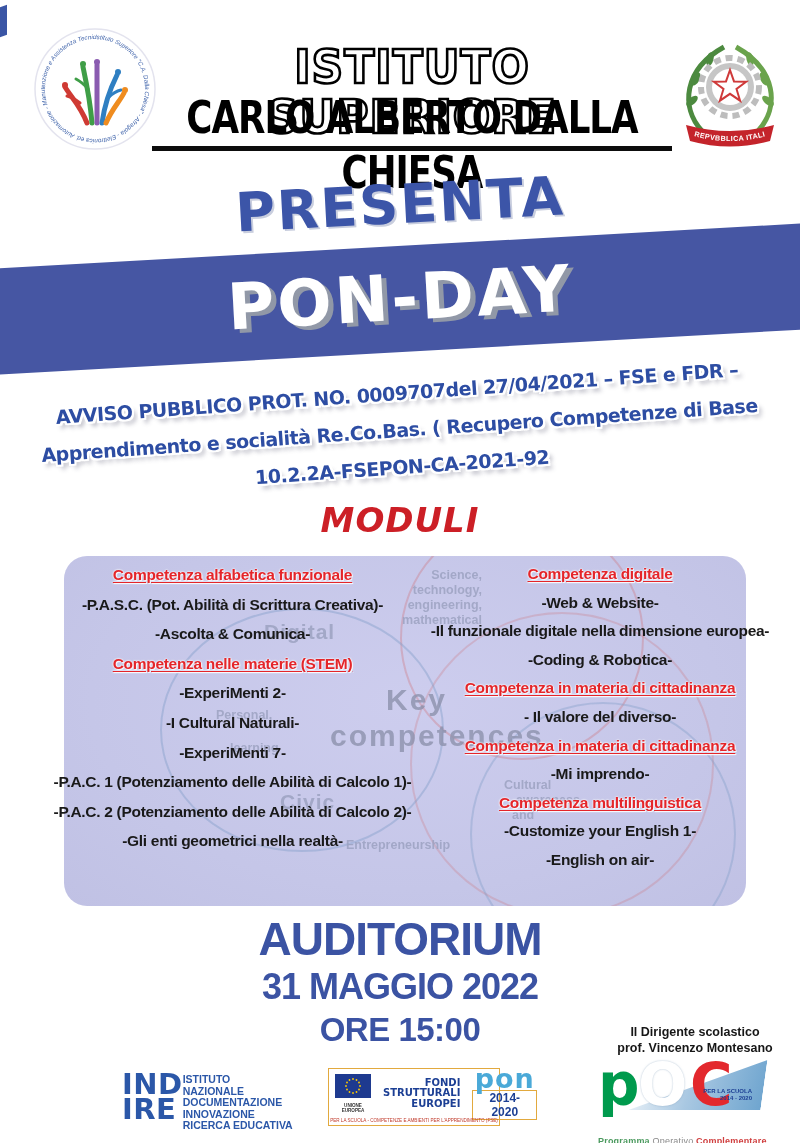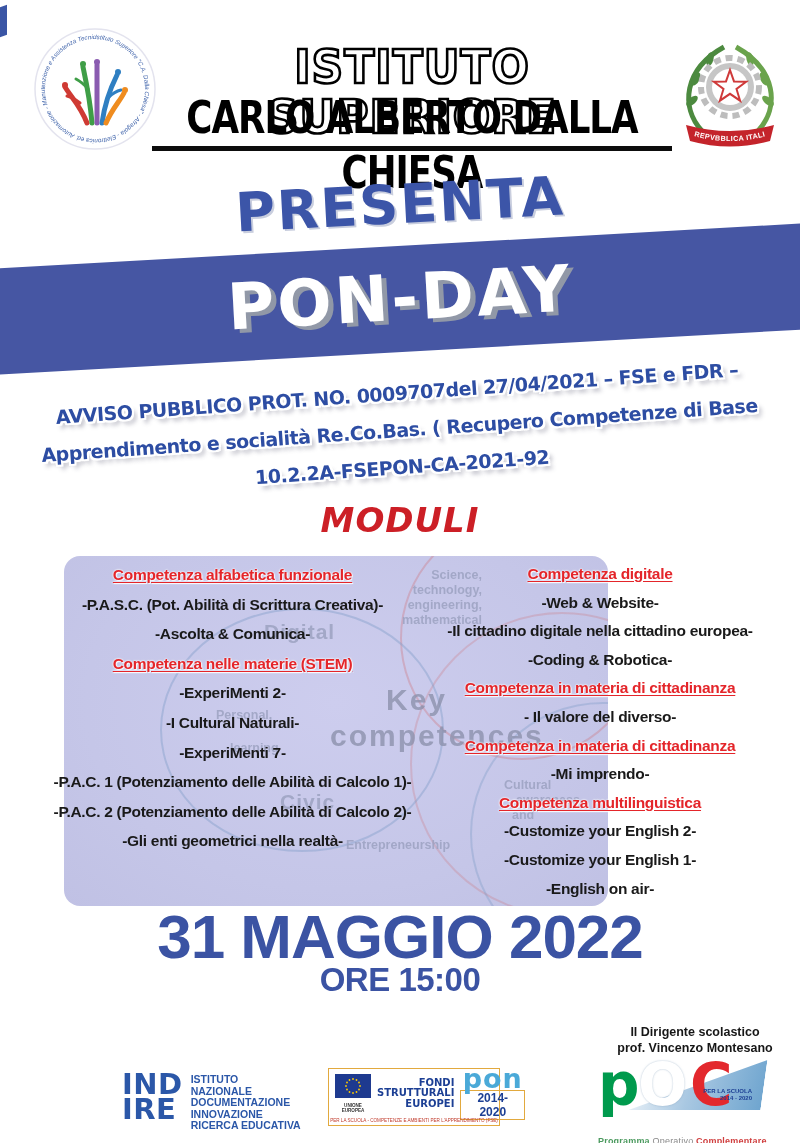--- a/index.html
+++ b/index.html
@@ -38,21 +38,21 @@
   .avviso div{font-size:19px;letter-spacing:-0.5px;margin-bottom:15px;
       text-shadow:-2px -2px 0 #fff,2px -2px 0 #fff,-2px 2px 0 #fff,2px 2px 0 #fff,
                   0 -2px 0 #fff,0 2px 0 #fff,-2px 0 0 #fff,2px 0 0 #fff,4px 5px 4px rgba(60,60,90,.35);}
 
   
   .moduli{position:absolute;left:0;top:500px;width:100%;text-align:center;
       font-family:"DejaVu Sans",sans-serif;font-weight:bold;font-style:italic;font-size:34px;
       color:#cc1f26;letter-spacing:1px;}
 
   
-  .panel{position:absolute;left:64px;top:556px;width:544px;height:350px;border-radius:16px;
+  .panel{position:absolute;left:64px;top:556px;width:682px;height:350px;border-radius:23px;
       background:radial-gradient(ellipse at 50% 42%,#cdcdee 0%,#c5c6e8 65%,#c0c1e4 100%);
       overflow:hidden;}
   .wm{position:absolute;color:#9aa0bf;opacity:.8;font-weight:bold;line-height:15px;font-size:12.5px;}
   .wm-stem{left:318px;top:12px;text-align:right;width:100px;}
   .wm-digital{left:200px;top:68px;font-size:21px;letter-spacing:1px;}
   .wm-personal{left:152px;top:152px;}
   .wm-personal .i2{margin-top:18px;margin-left:14px;}
   .wm-key{left:266px;top:126px;font-size:30px;line-height:36px;color:#8d92ad;letter-spacing:2px;}
   .wm-key .k1{margin-left:56px;}
   .wm-civic{left:216px;top:238px;font-size:21px;letter-spacing:1px;}
@@ -69,34 +69,34 @@
   .col{position:absolute;text-align:center;font-size:15.5px;font-weight:bold;letter-spacing:-0.3px;}
   .col-l{left:20px;top:560px;width:425px;line-height:29.6px;}
   .col-r{left:422px;top:560px;width:356px;line-height:28.6px;}
   .mod-h{color:#e4252a;text-decoration:underline;text-underline-offset:2px;
       text-shadow:0 0 2px #fff,0 0 2px #fff,1px 1px 0 rgba(255,255,255,.75);}
   .mod-i{color:#191919;}
 
   
   .event{position:absolute;left:0;top:914px;width:100%;text-align:center;color:#3b53a3;font-weight:bold;}
   .event .venue{font-size:46px;line-height:50px;letter-spacing:-1px;}
-  .event .date{font-size:62px;line-height:46px;letter-spacing:-1px;}
+  .event .date{font-size:36px;line-height:46px;letter-spacing:-1px;}
   .event .time{font-size:33px;line-height:40px;letter-spacing:-0.5px;}
 
   .sig{position:absolute;left:596px;top:1024px;width:198px;text-align:center;color:#161616;
       font-size:12.5px;line-height:16px;font-weight:bold;}
 
   
-  .indire{position:absolute;left:122px;top:1072px;display:flex;gap:8px;}
+  .indire{position:absolute;left:122px;top:1072px;display:flex;}
   .ind-acr{font-family:"DejaVu Sans",sans-serif;color:#2b57a8;font-weight:bold;font-size:29px;
       line-height:25px;letter-spacing:0.5px;}
   .ind-txt{color:#2b57a8;font-weight:bold;font-size:10.5px;line-height:11.5px;padding-top:2px;}
 
   .ponbox{position:absolute;left:328px;top:1068px;width:172px;height:58px;border:1.5px solid #e2a93e;
-      background:#fff;box-sizing:border-box;display:flex;align-items:center;gap:6px;padding:3px 6px 10px 6px;}
+      background:#fff;box-sizing:border-box;display:flex;align-items:center;gap:12px;padding:3px 6px 10px 6px;}
   .euflag{width:36px;text-align:center;}
   .euflag .cap{font-size:4.6px;color:#333;font-weight:bold;margin-top:1px;}
   .fondi{flex:1;text-align:right;color:#1c3f94;font-weight:bold;font-size:10px;line-height:10.5px;
       font-family:"DejaVu Sans",sans-serif;}
   .ponlogo{text-align:center;}
   .ponlogo .pp{font-family:"DejaVu Sans",sans-serif;color:#4aa9d8;font-weight:bold;font-size:27px;
       line-height:22px;letter-spacing:1px;}
   .ponlogo .yy{font-size:12px;color:#1c3f94;font-weight:bold;border:0.5px solid #e2a93e;padding:0 16px;}
   .pon-tag{position:absolute;left:0;bottom:2px;width:100%;text-align:center;font-size:4.6px;color:#c03a2b;}
 
@@ -226,33 +226,33 @@
     <div class="mod-i">-I Cultural Naturali-</div>
     <div class="mod-i">-ExperiMenti 7-</div>
     <div class="mod-i">-P.A.C. 1 (Potenziamento delle Abilità di Calcolo 1)-</div>
     <div class="mod-i">-P.A.C. 2 (Potenziamento delle Abilità di Calcolo 2)-</div>
     <div class="mod-i">-Gli enti geometrici nella realtà-</div>
   </div>
 
   <div class="col col-r">
     <div class="mod-h">Competenza digitale</div>
     <div class="mod-i">-Web &amp; Website-</div>
-    <div class="mod-i">-Il cittadino digitale nella cittadino europea-</div>
+    <div class="mod-i">-Il funzionale digitale nella dimensione europea-</div>
     <div class="mod-i">-Coding &amp; Robotica-</div>
     <div class="mod-h">Competenza in materia di cittadinanza</div>
     <div class="mod-i">- Il valore del diverso-</div>
     <div class="mod-h">Competenza in materia di cittadinanza</div>
     <div class="mod-i">-Mi imprendo-</div>
     <div class="mod-h">Competenza multilinguistica</div>
-    <div class="mod-i">-Customize your English 2-</div>
     <div class="mod-i">-Customize your English 1-</div>
     <div class="mod-i">-English on air-</div>
   </div>
 
   <div class="event">
+    <div class="venue">AUDITORIUM</div>
     <div class="date">31 MAGGIO 2022</div>
     <div class="time">ORE 15:00</div>
   </div>
 
   <div class="sig">
     <div>Il Dirigente scolastico</div>
     <div>prof. Vincenzo Montesano</div>
   </div>
 
   <div class="indire">

